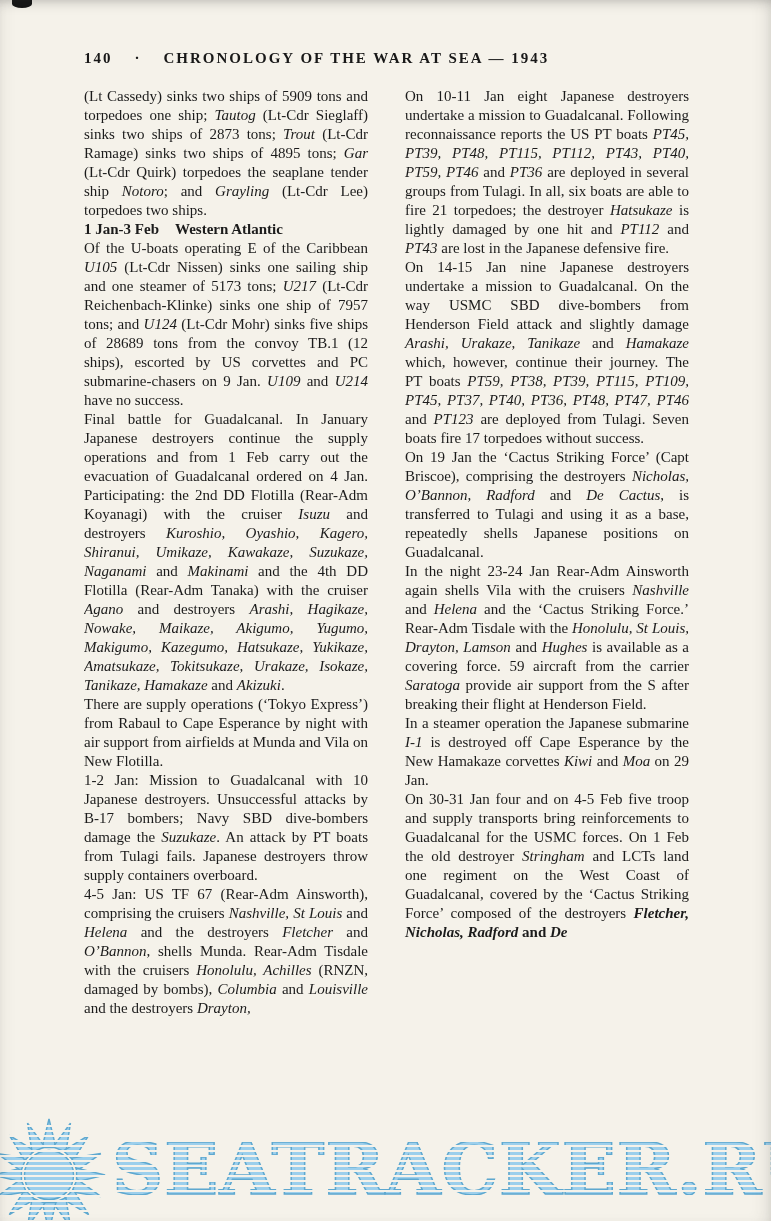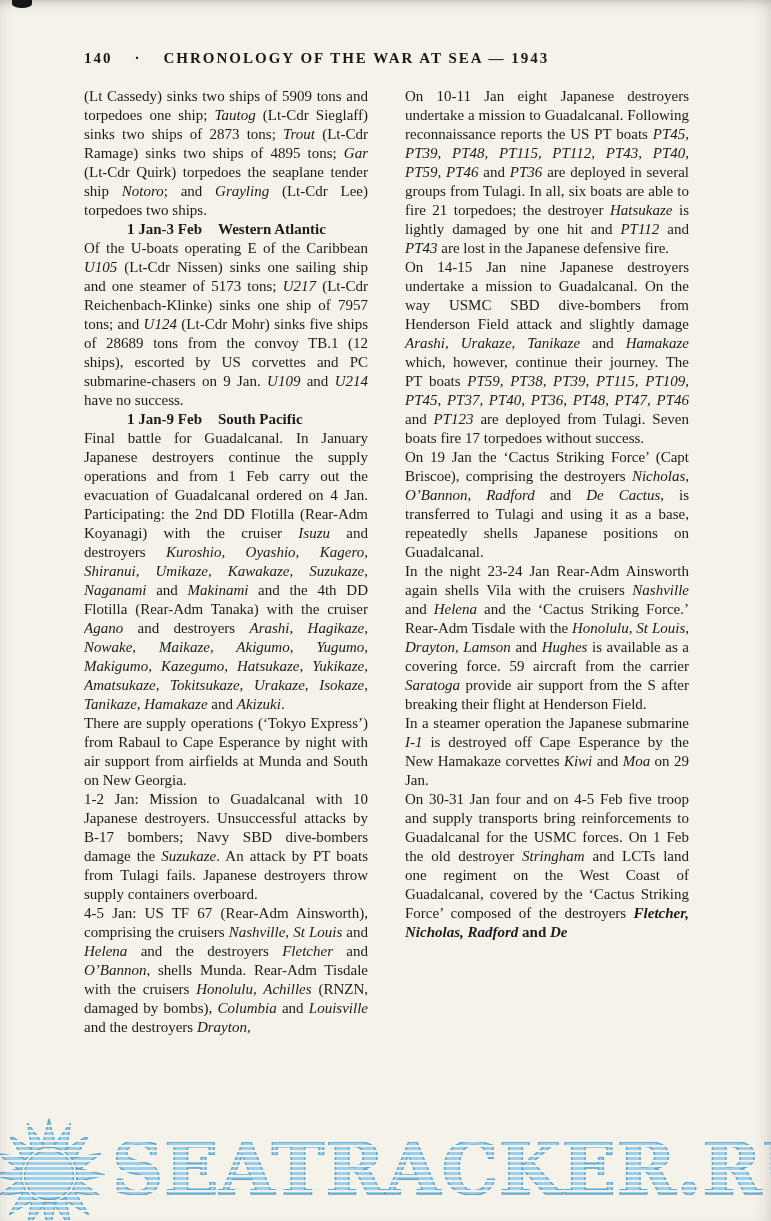--- a/index.html
+++ b/index.html
@@ -52,21 +52,20 @@
     font-size: 15px;
     line-height: 19px;
     text-align: justify;
     hyphens: auto;
     -webkit-hyphens: auto;
   }
   .col p { margin: 0; }
   .col p.heading {
     font-weight: bold;
     text-align: left;
-    margin-left: 43px;
   }
   .col .h-date { margin-right: 16px; }
   .it { font-style: italic; }
   .bd { font-weight: bold; }
 
   
   .watermark {
     position: absolute;
     left: 0; top: 1122px;
     width: 771px; height: 99px;
@@ -105,23 +104,22 @@
 
 <div class="page-inner">
   <div class="page-header">
     <span class="num">140</span><span class="sep">·</span><span>CHRONOLOGY OF THE WAR AT SEA — 1943</span>
   </div>
   <div class="cols">
     <div class="col" id="col-left">
         <p class="para"><span>(Lt Cassedy) sinks two ships of 5909 tons and torpedoes one ship; </span><span class="it">Tautog</span><span> (Lt-Cdr Sieglaff) sinks two ships of 2873 tons; </span><span class="it">Trout</span><span> (Lt-Cdr Ramage) sinks two ships of 4895 tons; </span><span class="it">Gar</span><span> (Lt-Cdr Quirk) torpedoes the seaplane tender ship </span><span class="it">Notoro</span><span>; and </span><span class="it">Grayling</span><span> (Lt-Cdr Lee) torpedoes two ships.</span></p>
         <p class="heading"><span class="h-date">1 Jan-3 Feb</span><span class="h-title">Western Atlantic</span></p>
         <p class="para"><span>Of the U-boats operating E of the Caribbean </span><span class="it">U105</span><span> (Lt-Cdr Nissen) sinks one sailing ship and one steamer of 5173 tons; </span><span class="it">U217</span><span> (Lt-Cdr Reichenbach-Klinke) sinks one ship of 7957 tons; and </span><span class="it">U124</span><span> (Lt-Cdr Mohr) sinks five ships of 28689 tons from the convoy TB.1 (12 ships), escorted by US corvettes and PC submarine-chasers on 9 Jan. </span><span class="it">U109</span><span> and </span><span class="it">U214</span><span> have no success.</span></p>
-        <p class="heading"><span class="h-date">1 Jan-9 Feb</span><span class="h-title">South Pacific</span></p>
         <p class="para"><span>Final battle for Guadalcanal. In January Japanese destroyers continue the supply operations and from 1 Feb carry out the evacuation of Guadalcanal ordered on 4 Jan. Participating: the 2nd DD Flotilla (Rear-Adm Koyanagi) with the cruiser </span><span class="it">Isuzu</span><span> and destroyers </span><span class="it">Kuroshio, Oyashio, Kagero, Shiranui, Umikaze, Kawakaze, Suzukaze, Naganami</span><span> and </span><span class="it">Makinami</span><span> and the 4th DD Flotilla (Rear-Adm Tanaka) with the cruiser </span><span class="it">Agano</span><span> and destroyers </span><span class="it">Arashi, Hagikaze, Nowake, Maikaze, Akigumo, Yugumo, Makigumo, Kazegumo, Hatsukaze, Yukikaze, Amatsukaze, Tokitsukaze, Urakaze, Isokaze, Tanikaze, Hamakaze</span><span> and </span><span class="it">Akizuki</span><span>.</span></p>
-        <p class="para"><span>There are supply operations (‘Tokyo Express’) from Rabaul to Cape Esperance by night with air support from airfields at Munda and South on New Georgia.</span></p>
+        <p class="para"><span>There are supply operations (‘Tokyo Express’) from Rabaul to Cape Esperance by night with air support from airfields at Munda and Vila on New Flotilla.</span></p>
         <p class="para"><span>1-2 Jan: Mission to Guadalcanal with 10 Japanese destroyers. Unsuccessful attacks by B-17 bombers; Navy SBD dive-bombers damage the </span><span class="it">Suzukaze</span><span>. An attack by PT boats from Tulagi fails. Japanese destroyers throw supply containers overboard.</span></p>
         <p class="para"><span>4-5 Jan: US TF 67 (Rear-Adm Ainsworth), comprising the cruisers </span><span class="it">Nashville, St Louis</span><span> and </span><span class="it">Helena</span><span> and the destroyers </span><span class="it">Fletcher</span><span> and </span><span class="it">O’Bannon</span><span>, shells Munda. Rear-Adm Tisdale with the cruisers </span><span class="it">Honolulu, Achilles</span><span> (RNZN, damaged by bombs), </span><span class="it">Columbia</span><span> and </span><span class="it">Louisville</span><span> and the destroyers </span><span class="it">Drayton,</span></p>
       </div>
     <div class="col" id="col-right">
         <p class="para"><span>On 10-11 Jan eight Japanese destroyers undertake a mission to Guadalcanal. Following reconnaissance reports the US PT boats </span><span class="it">PT45, PT39, PT48, PT115, PT112, PT43, PT40, PT59, PT46</span><span> and </span><span class="it">PT36</span><span> are deployed in several groups from Tulagi. In all, six boats are able to fire 21 torpedoes; the destroyer </span><span class="it">Hatsukaze</span><span> is lightly damaged by one hit and </span><span class="it">PT112</span><span> and </span><span class="it">PT43</span><span> are lost in the Japanese defensive fire.</span></p>
         <p class="para"><span>On 14-15 Jan nine Japanese destroyers undertake a mission to Guadalcanal. On the way USMC SBD dive-bombers from Henderson Field attack and slightly damage </span><span class="it">Arashi, Urakaze, Tanikaze</span><span> and </span><span class="it">Hamakaze</span><span> which, however, continue their journey. The PT boats </span><span class="it">PT59, PT38, PT39, PT115, PT109, PT45, PT37, PT40, PT36, PT48, PT47, PT46</span><span> and </span><span class="it">PT123</span><span> are deployed from Tulagi. Seven boats fire 17 torpedoes without success.</span></p>
         <p class="para"><span>On 19 Jan the ‘Cactus Striking Force’ (Capt Briscoe), comprising the destroyers </span><span class="it">Nicholas, O’Bannon, Radford</span><span> and </span><span class="it">De Cactus</span><span>, is transferred to Tulagi and using it as a base, repeatedly shells Japanese positions on Guadalcanal.</span></p>
         <p class="para"><span>In the night 23-24 Jan Rear-Adm Ainsworth again shells Vila with the cruisers </span><span class="it">Nashville</span><span> and </span><span class="it">Helena</span><span> and the ‘Cactus Striking Force.’ Rear-Adm Tisdale with the </span><span class="it">Honolulu, St Louis, Drayton, Lamson</span><span> and </span><span class="it">Hughes</span><span> is available as a covering force. 59 aircraft from the carrier </span><span class="it">Saratoga</span><span> provide air support from the S after breaking their flight at Henderson Field.</span></p>
         <p class="para"><span>In a steamer operation the Japanese submarine </span><span class="it">I-1</span><span> is destroyed off Cape Esperance by the New Hamakaze corvettes </span><span class="it">Kiwi</span><span> and </span><span class="it">Moa</span><span> on 29 Jan.</span></p>
         <p class="para"><span>On 30-31 Jan four and on 4-5 Feb five troop and supply transports bring reinforcements to Guadalcanal for the USMC forces. On 1 Feb the old destroyer </span><span class="it">Stringham</span><span> and LCTs land one regiment on the West Coast of Guadalcanal, covered by the ‘Cactus Striking Force’ composed of the destroyers </span><span class="it bd">Fletcher, Nicholas, Radford</span><span class="bd"> and </span><span class="it bd">De</span></p>

